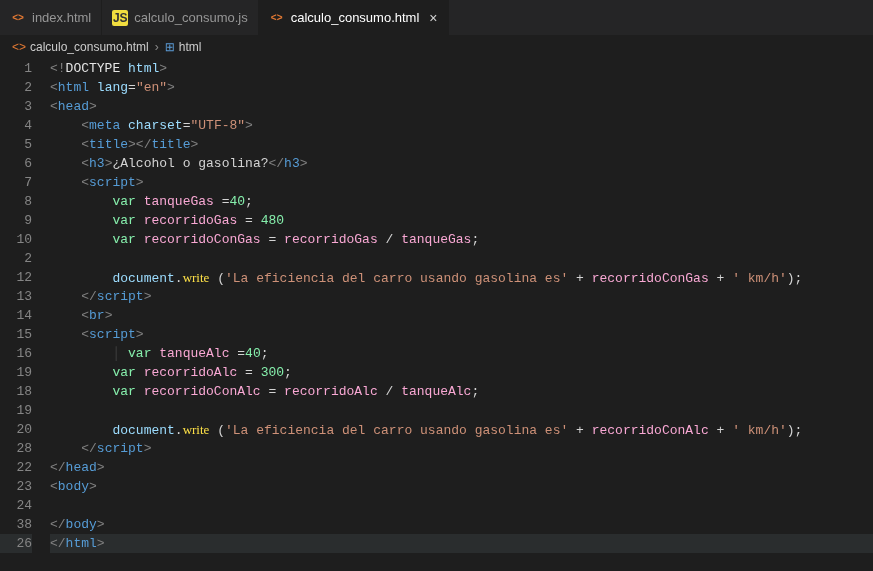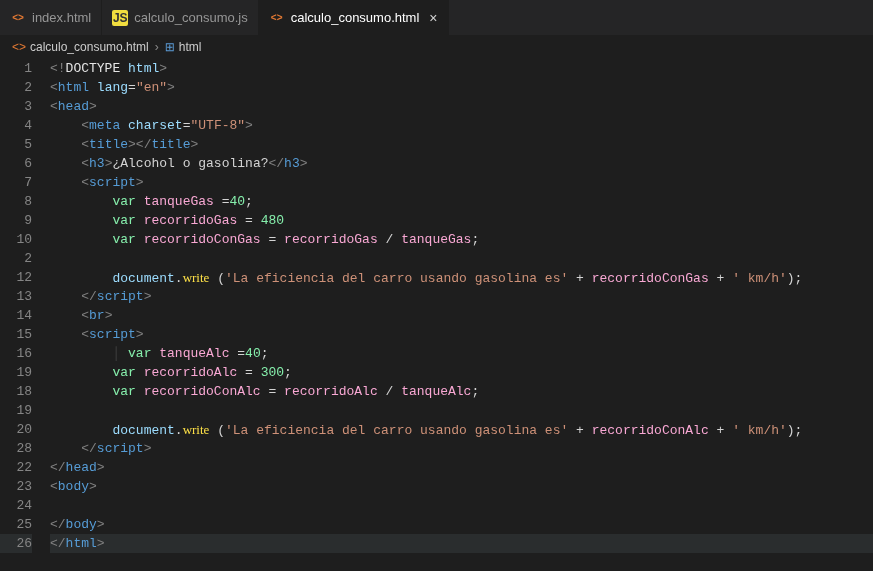--- a/index.html
+++ b/index.html
@@ -144,17 +144,17 @@
       <div class="line">15</div>
       <div class="line">16</div>
       <div class="line">19</div>
       <div class="line">18</div>
       <div class="line">19</div>
       <div class="line">20</div>
       <div class="line">28</div>
       <div class="line">22</div>
       <div class="line">23</div>
       <div class="line">24</div>
-      <div class="line">25</div>
+      <div class="line">38</div>
       <div class="line hl">26</div>
     </div>
   <div class="code" id="code"><div class="line"><span class="t-punct">&lt;!</span><span class="t-doctype">DOCTYPE</span> <span class="t-attr">html</span><span class="t-punct">&gt;</span></div><div class="line"><span class="t-punct">&lt;</span><span class="t-tag">html</span> <span class="t-attr">lang</span><span class="t-text">=</span><span class="t-string">"en"</span><span class="t-punct">&gt;</span></div><div class="line"><span class="t-punct">&lt;</span><span class="t-tag">head</span><span class="t-punct">&gt;</span></div><div class="line">    <span class="t-punct">&lt;</span><span class="t-tag">meta</span> <span class="t-attr">charset</span><span class="t-text">=</span><span class="t-string">"UTF-8"</span><span class="t-punct">&gt;</span></div><div class="line">    <span class="t-punct">&lt;</span><span class="t-tag">title</span><span class="t-punct">&gt;&lt;/</span><span class="t-tag">title</span><span class="t-punct">&gt;</span></div><div class="line">    <span class="t-punct">&lt;</span><span class="t-tag">h3</span><span class="t-punct">&gt;</span><span class="t-text">¿Alcohol o gasolina?</span><span class="t-punct">&lt;/</span><span class="t-tag">h3</span><span class="t-punct">&gt;</span></div><div class="line">    <span class="t-punct">&lt;</span><span class="t-tag">script</span><span class="t-punct">&gt;</span></div><div class="line">        <span class="t-keyword">var</span> <span class="t-var">tanqueGas</span> <span class="t-op">=</span><span class="t-num">40</span><span class="t-text">;</span></div><div class="line">        <span class="t-keyword">var</span> <span class="t-var">recorridoGas</span> <span class="t-op">=</span> <span class="t-num">480</span></div><div class="line">        <span class="t-keyword">var</span> <span class="t-var">recorridoConGas</span> <span class="t-op">=</span> <span class="t-var">recorridoGas</span> <span class="t-op">/</span> <span class="t-var">tanqueGas</span><span class="t-text">;</span></div><div class="line"></div><div class="line">        <span class="t-obj">document</span><span class="t-text">.</span><span class="t-func">write</span> <span class="t-text">(</span><span class="t-string">'La eficiencia del carro usando gasolina es'</span> <span class="t-op">+</span> <span class="t-var">recorridoConGas</span> <span class="t-op">+</span> <span class="t-string">' km/h'</span><span class="t-text">);</span></div><div class="line">    <span class="t-punct">&lt;/</span><span class="t-tag">script</span><span class="t-punct">&gt;</span></div><div class="line">    <span class="t-punct">&lt;</span><span class="t-tag">br</span><span class="t-punct">&gt;</span></div><div class="line">    <span class="t-punct">&lt;</span><span class="t-tag">script</span><span class="t-punct">&gt;</span></div><div class="line">        <span class="guide">│</span> <span class="t-keyword">var</span> <span class="t-var">tanqueAlc</span> <span class="t-op">=</span><span class="t-num">40</span><span class="t-text">;</span></div><div class="line">        <span class="t-keyword">var</span> <span class="t-var">recorridoAlc</span> <span class="t-op">=</span> <span class="t-num">300</span><span class="t-text">;</span></div><div class="line">        <span class="t-keyword">var</span> <span class="t-var">recorridoConAlc</span> <span class="t-op">=</span> <span class="t-var">recorridoAlc</span> <span class="t-op">/</span> <span class="t-var">tanqueAlc</span><span class="t-text">;</span></div><div class="line"></div><div class="line">        <span class="t-obj">document</span><span class="t-text">.</span><span class="t-func">write</span> <span class="t-text">(</span><span class="t-string">'La eficiencia del carro usando gasolina es'</span> <span class="t-op">+</span> <span class="t-var">recorridoConAlc</span> <span class="t-op">+</span> <span class="t-string">' km/h'</span><span class="t-text">);</span></div><div class="line">    <span class="t-punct">&lt;/</span><span class="t-tag">script</span><span class="t-punct">&gt;</span></div><div class="line"><span class="t-punct">&lt;/</span><span class="t-tag">head</span><span class="t-punct">&gt;</span></div><div class="line"><span class="t-punct">&lt;</span><span class="t-tag">body</span><span class="t-punct">&gt;</span></div><div class="line"></div><div class="line"><span class="t-punct">&lt;/</span><span class="t-tag">body</span><span class="t-punct">&gt;</span></div><div class="line hl"><span class="t-punct">&lt;/</span><span class="t-tag">html</span><span class="t-punct">&gt;</span></div></div>
 </div>
 
 </body></html>

